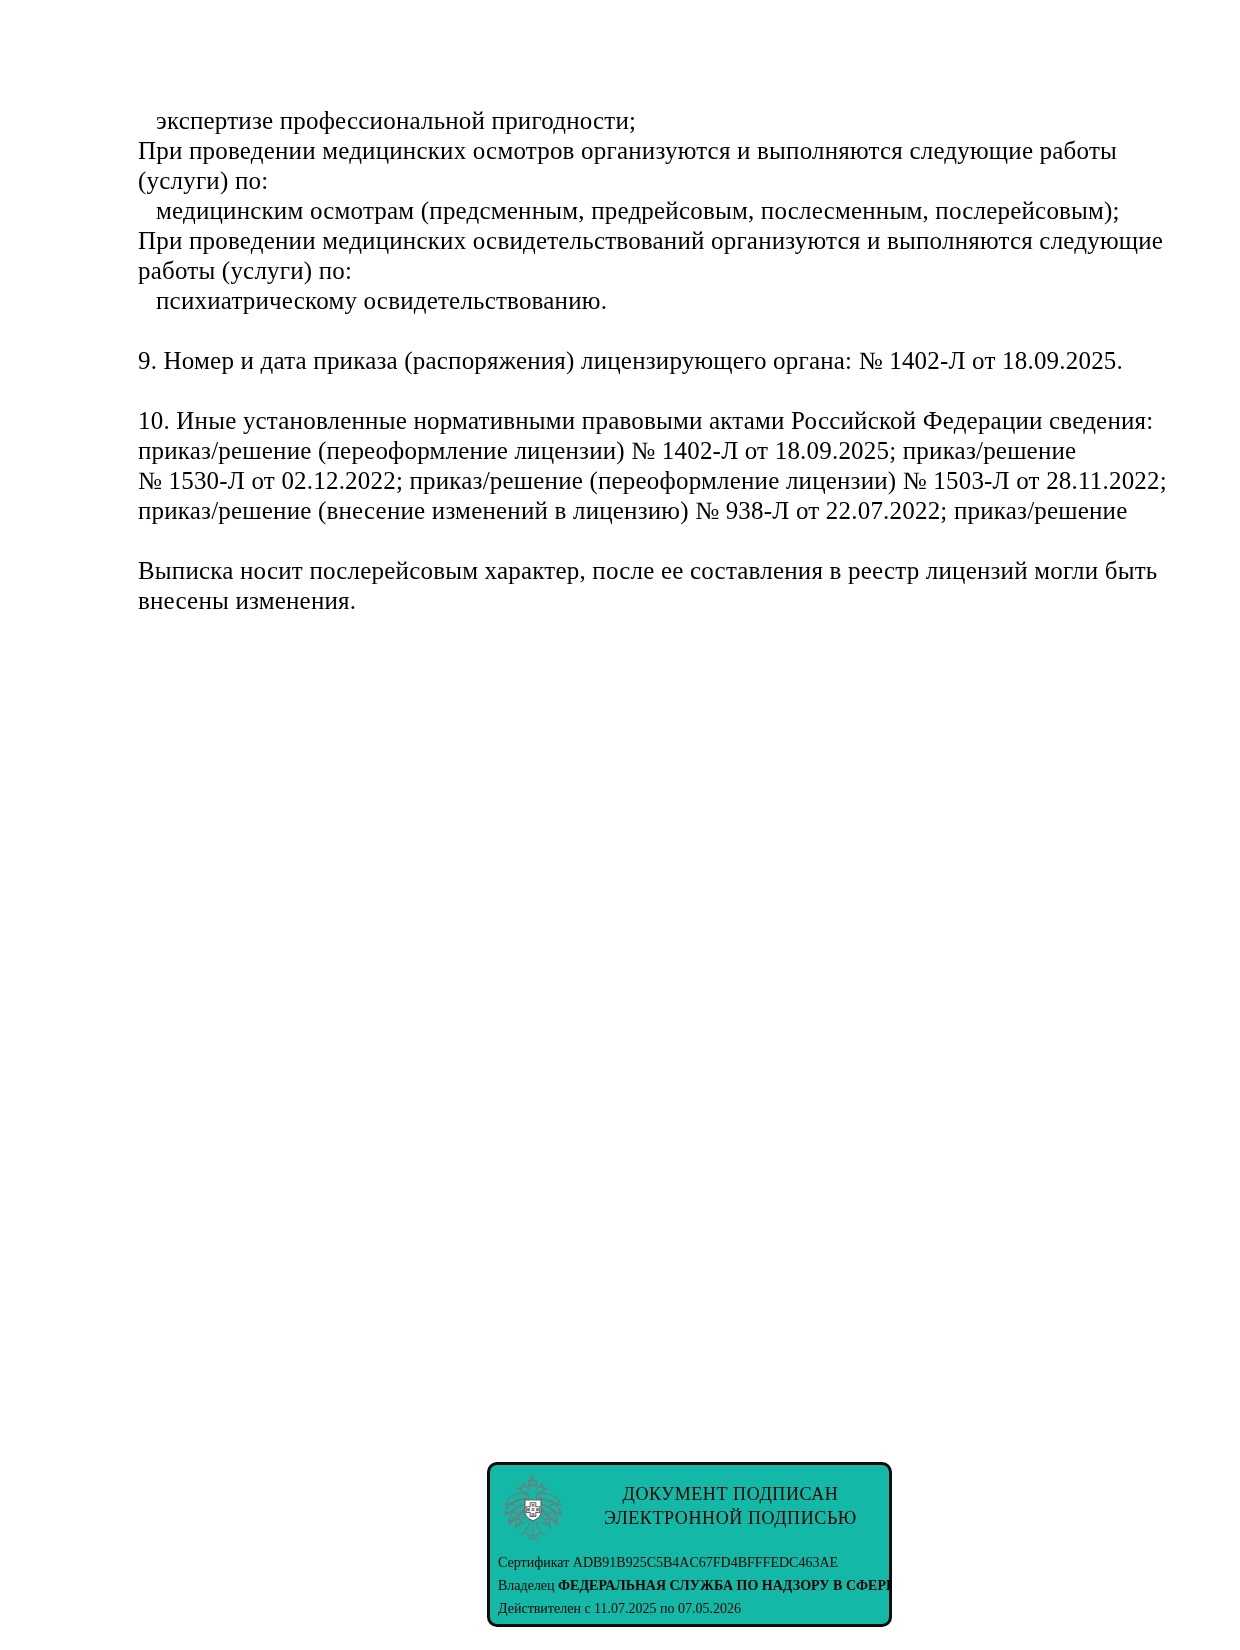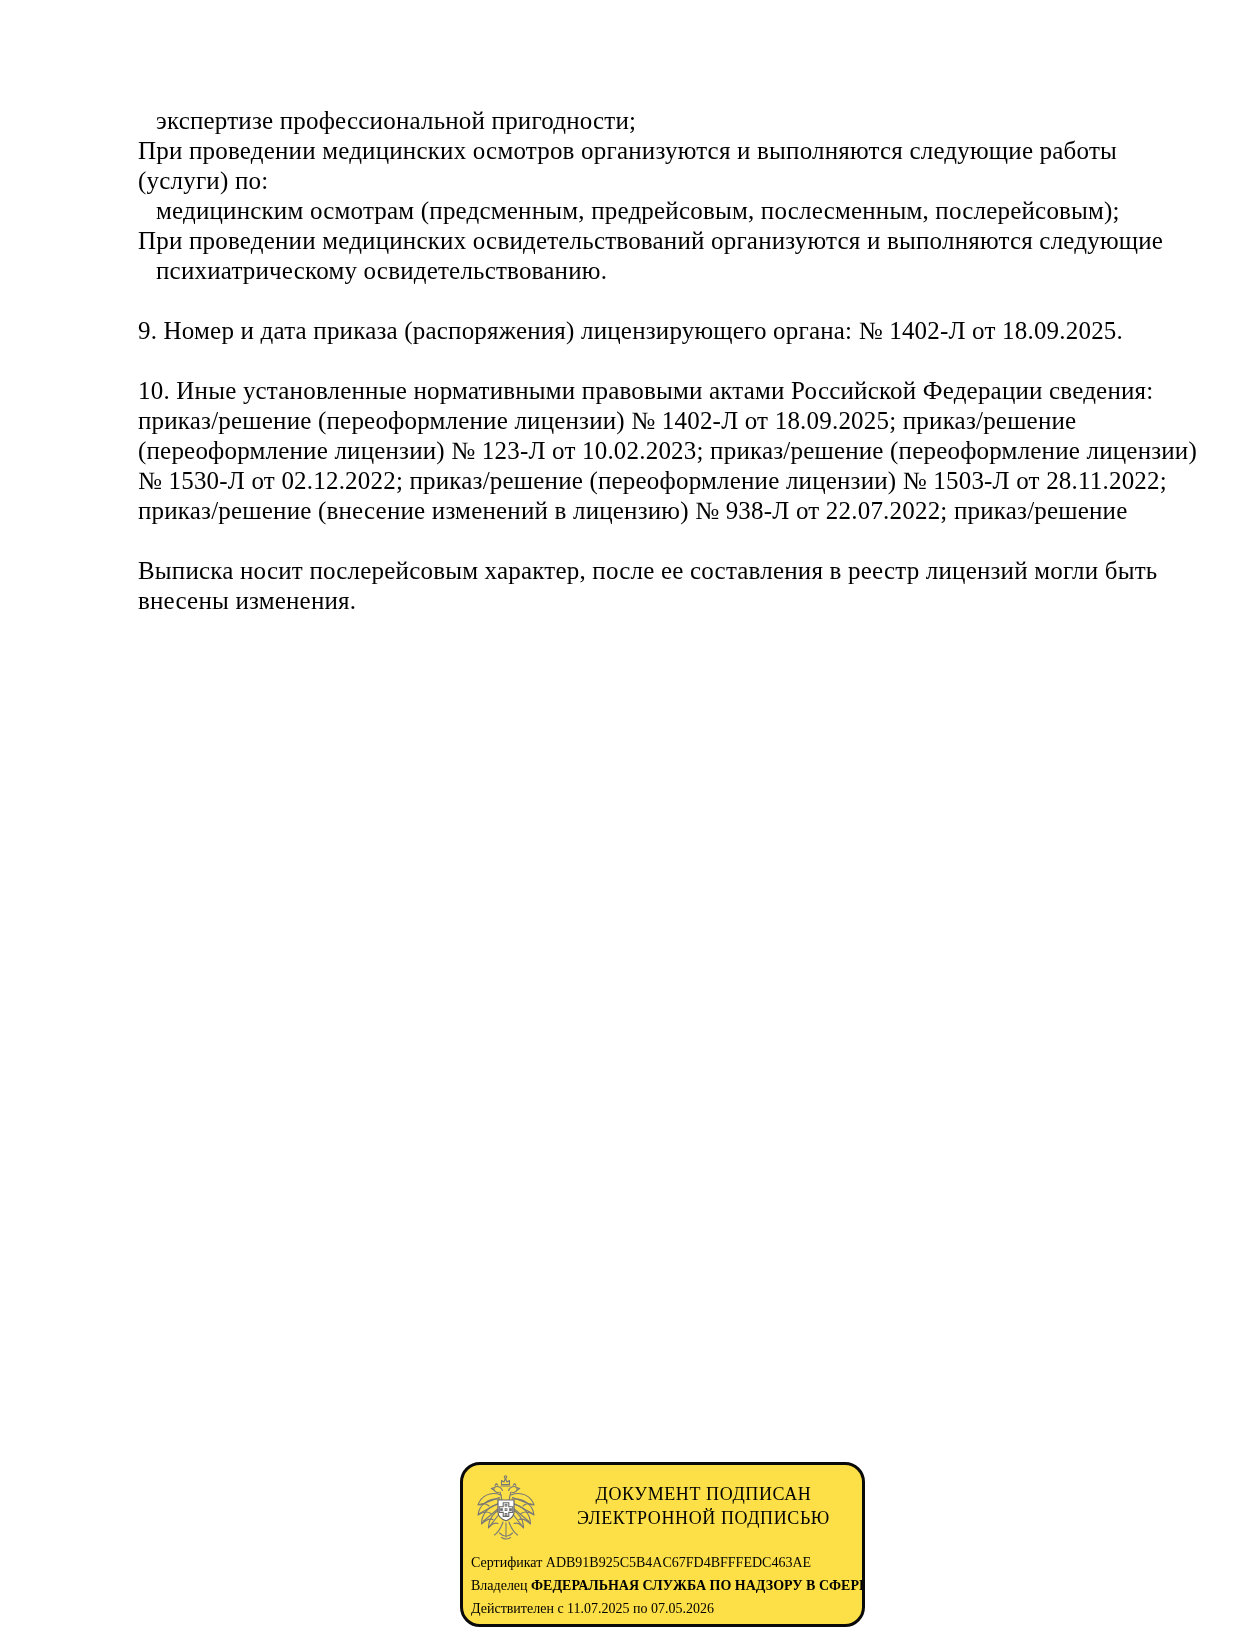--- a/index.html
+++ b/index.html
@@ -21,26 +21,26 @@
     font-size:25px;
     line-height:30px;
     min-height:30px;
     white-space:nowrap;
     letter-spacing:0.2px;
   }
   .ind{padding-left:18px;}
   
   .stamp{
     position:absolute;
-    left:460px;top:1462px;
+    left:487px;top:1462px;
     width:405px;height:165px;
     box-sizing:border-box;
     border:3px solid #0a0a0a;
-    border-radius:20px;
-    background:#fde047;
+    border-radius:10px;
+    background:#14b8a6;
     overflow:hidden;
   }
   .emblem{
     position:absolute;
     left:12px;top:10px;
     width:62px;height:70px;
   }
   .stamp-title{
     position:absolute;
     left:88px;right:6px;top:17px;
@@ -67,27 +67,27 @@
 <body>
 
 <div class="page">
 
   <div class="text-block">
     <div class="line ind">экспертизе профессиональной пригодности;</div>
     <div class="line">При проведении медицинских осмотров организуются и выполняются следующие работы</div>
     <div class="line">(услуги) по:</div>
     <div class="line ind">медицинским осмотрам (предсменным, предрейсовым, послесменным, послерейсовым);</div>
     <div class="line">При проведении медицинских освидетельствований организуются и выполняются следующие</div>
+    <div class="line">работы (услуги) по:</div>
     <div class="line ind">психиатрическому освидетельствованию.</div>
     <div class="line"></div>
     <div class="line">9. Номер и дата приказа (распоряжения) лицензирующего органа: № 1402-Л от 18.09.2025.</div>
     <div class="line"></div>
     <div class="line">10. Иные установленные нормативными правовыми актами Российской Федерации сведения:</div>
     <div class="line">приказ/решение (переоформление лицензии) № 1402-Л от 18.09.2025; приказ/решение</div>
-    <div class="line">(переоформление лицензии) № 123-Л от 10.02.2023; приказ/решение (переоформление лицензии)</div>
     <div class="line">№ 1530-Л от 02.12.2022; приказ/решение (переоформление лицензии) № 1503-Л от 28.11.2022;</div>
     <div class="line">приказ/решение (внесение изменений в лицензию) № 938-Л от 22.07.2022; приказ/решение</div>
     <div class="line"></div>
     <div class="line">Выписка носит послерейсовым характер, после ее составления в реестр лицензий могли быть</div>
     <div class="line">внесены изменения.</div>
   </div>
 
   <div class="stamp">
 
     <svg class="emblem" viewBox="0 0 62 70" xmlns="http://www.w3.org/2000/svg">

